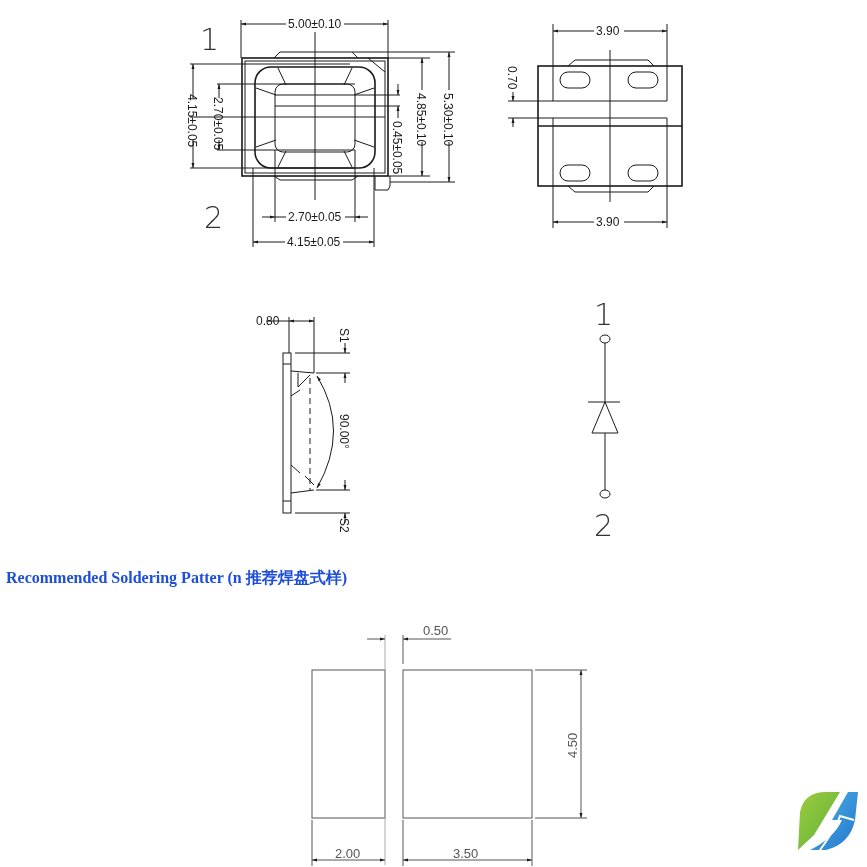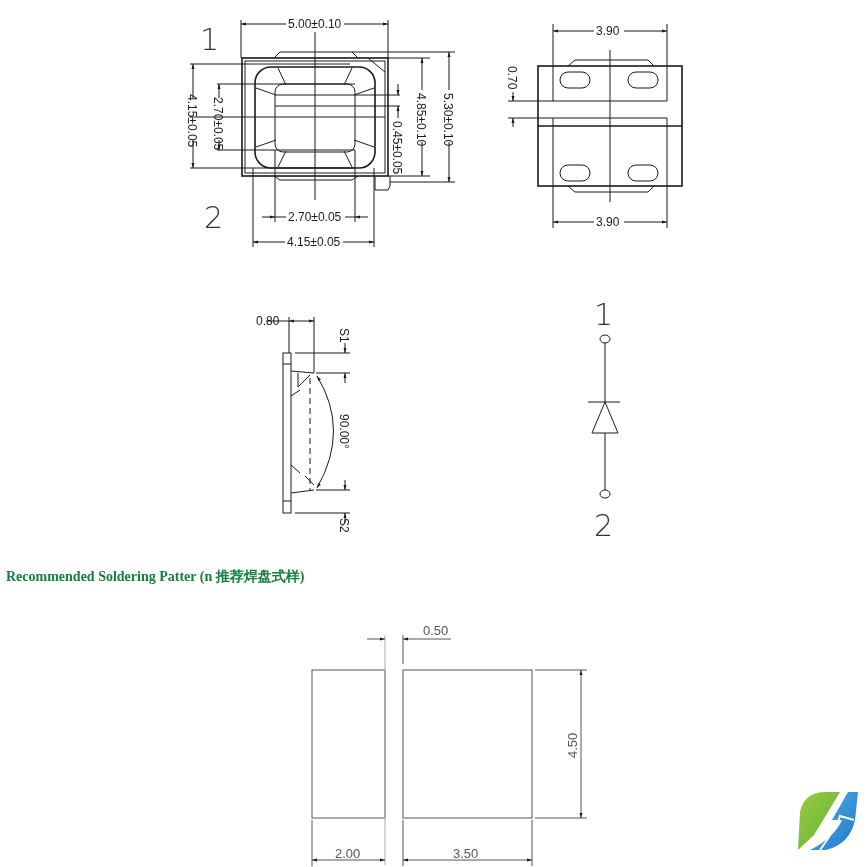--- a/index.html
+++ b/index.html
@@ -5,21 +5,21 @@
   html, body { margin: 0; padding: 0; background: #ffffff; }
   body { width: 867px; height: 867px; position: relative; overflow: hidden; font-family: "Liberation Sans", sans-serif; }
   svg { position: absolute; left: 0; top: 0; }
   .ln { stroke: #1a1a1a; stroke-width: 1; fill: none; }
   .lnb { stroke: #1a1a1a; stroke-width: 1.6; fill: none; }
   .lng { stroke: #555; stroke-width: 1; fill: none; }
   .dash { stroke: #1a1a1a; stroke-width: 1; fill: none; stroke-dasharray: 6 4; }
   .dim { font-family: "Liberation Sans", sans-serif; font-size: 12px; fill: #1a1a1a; }
   .dimg { font-family: "Liberation Sans", sans-serif; font-size: 13px; fill: #555; }
   .pin { font-family: "DejaVu Sans", sans-serif; font-size: 30px; fill: #333; font-weight: 200; }
-  .section-title { position: absolute; left: 6px; top: 568px; font-family: "Liberation Serif", serif; font-weight: bold; font-size: 14px; color: #15803d; white-space: nowrap; }
+  .section-title { position: absolute; left: 6px; top: 568px; font-family: "Liberation Serif", serif; font-weight: bold; font-size: 16px; color: #1d4ed8; white-space: nowrap; }
 </style>
 </head>
 <body>
 
 <svg width="867" height="867" viewBox="0 0 867 867">
   <defs>
     <marker id="arr" viewBox="0 0 10 10" refX="10" refY="5" markerWidth="7" markerHeight="5" orient="auto-start-reverse">
       <path d="M0,2 L10,5 L0,8 z" fill="#1a1a1a"></path>
     </marker>
     <linearGradient id="lg" x1="0" y1="0" x2="1" y2="1">

